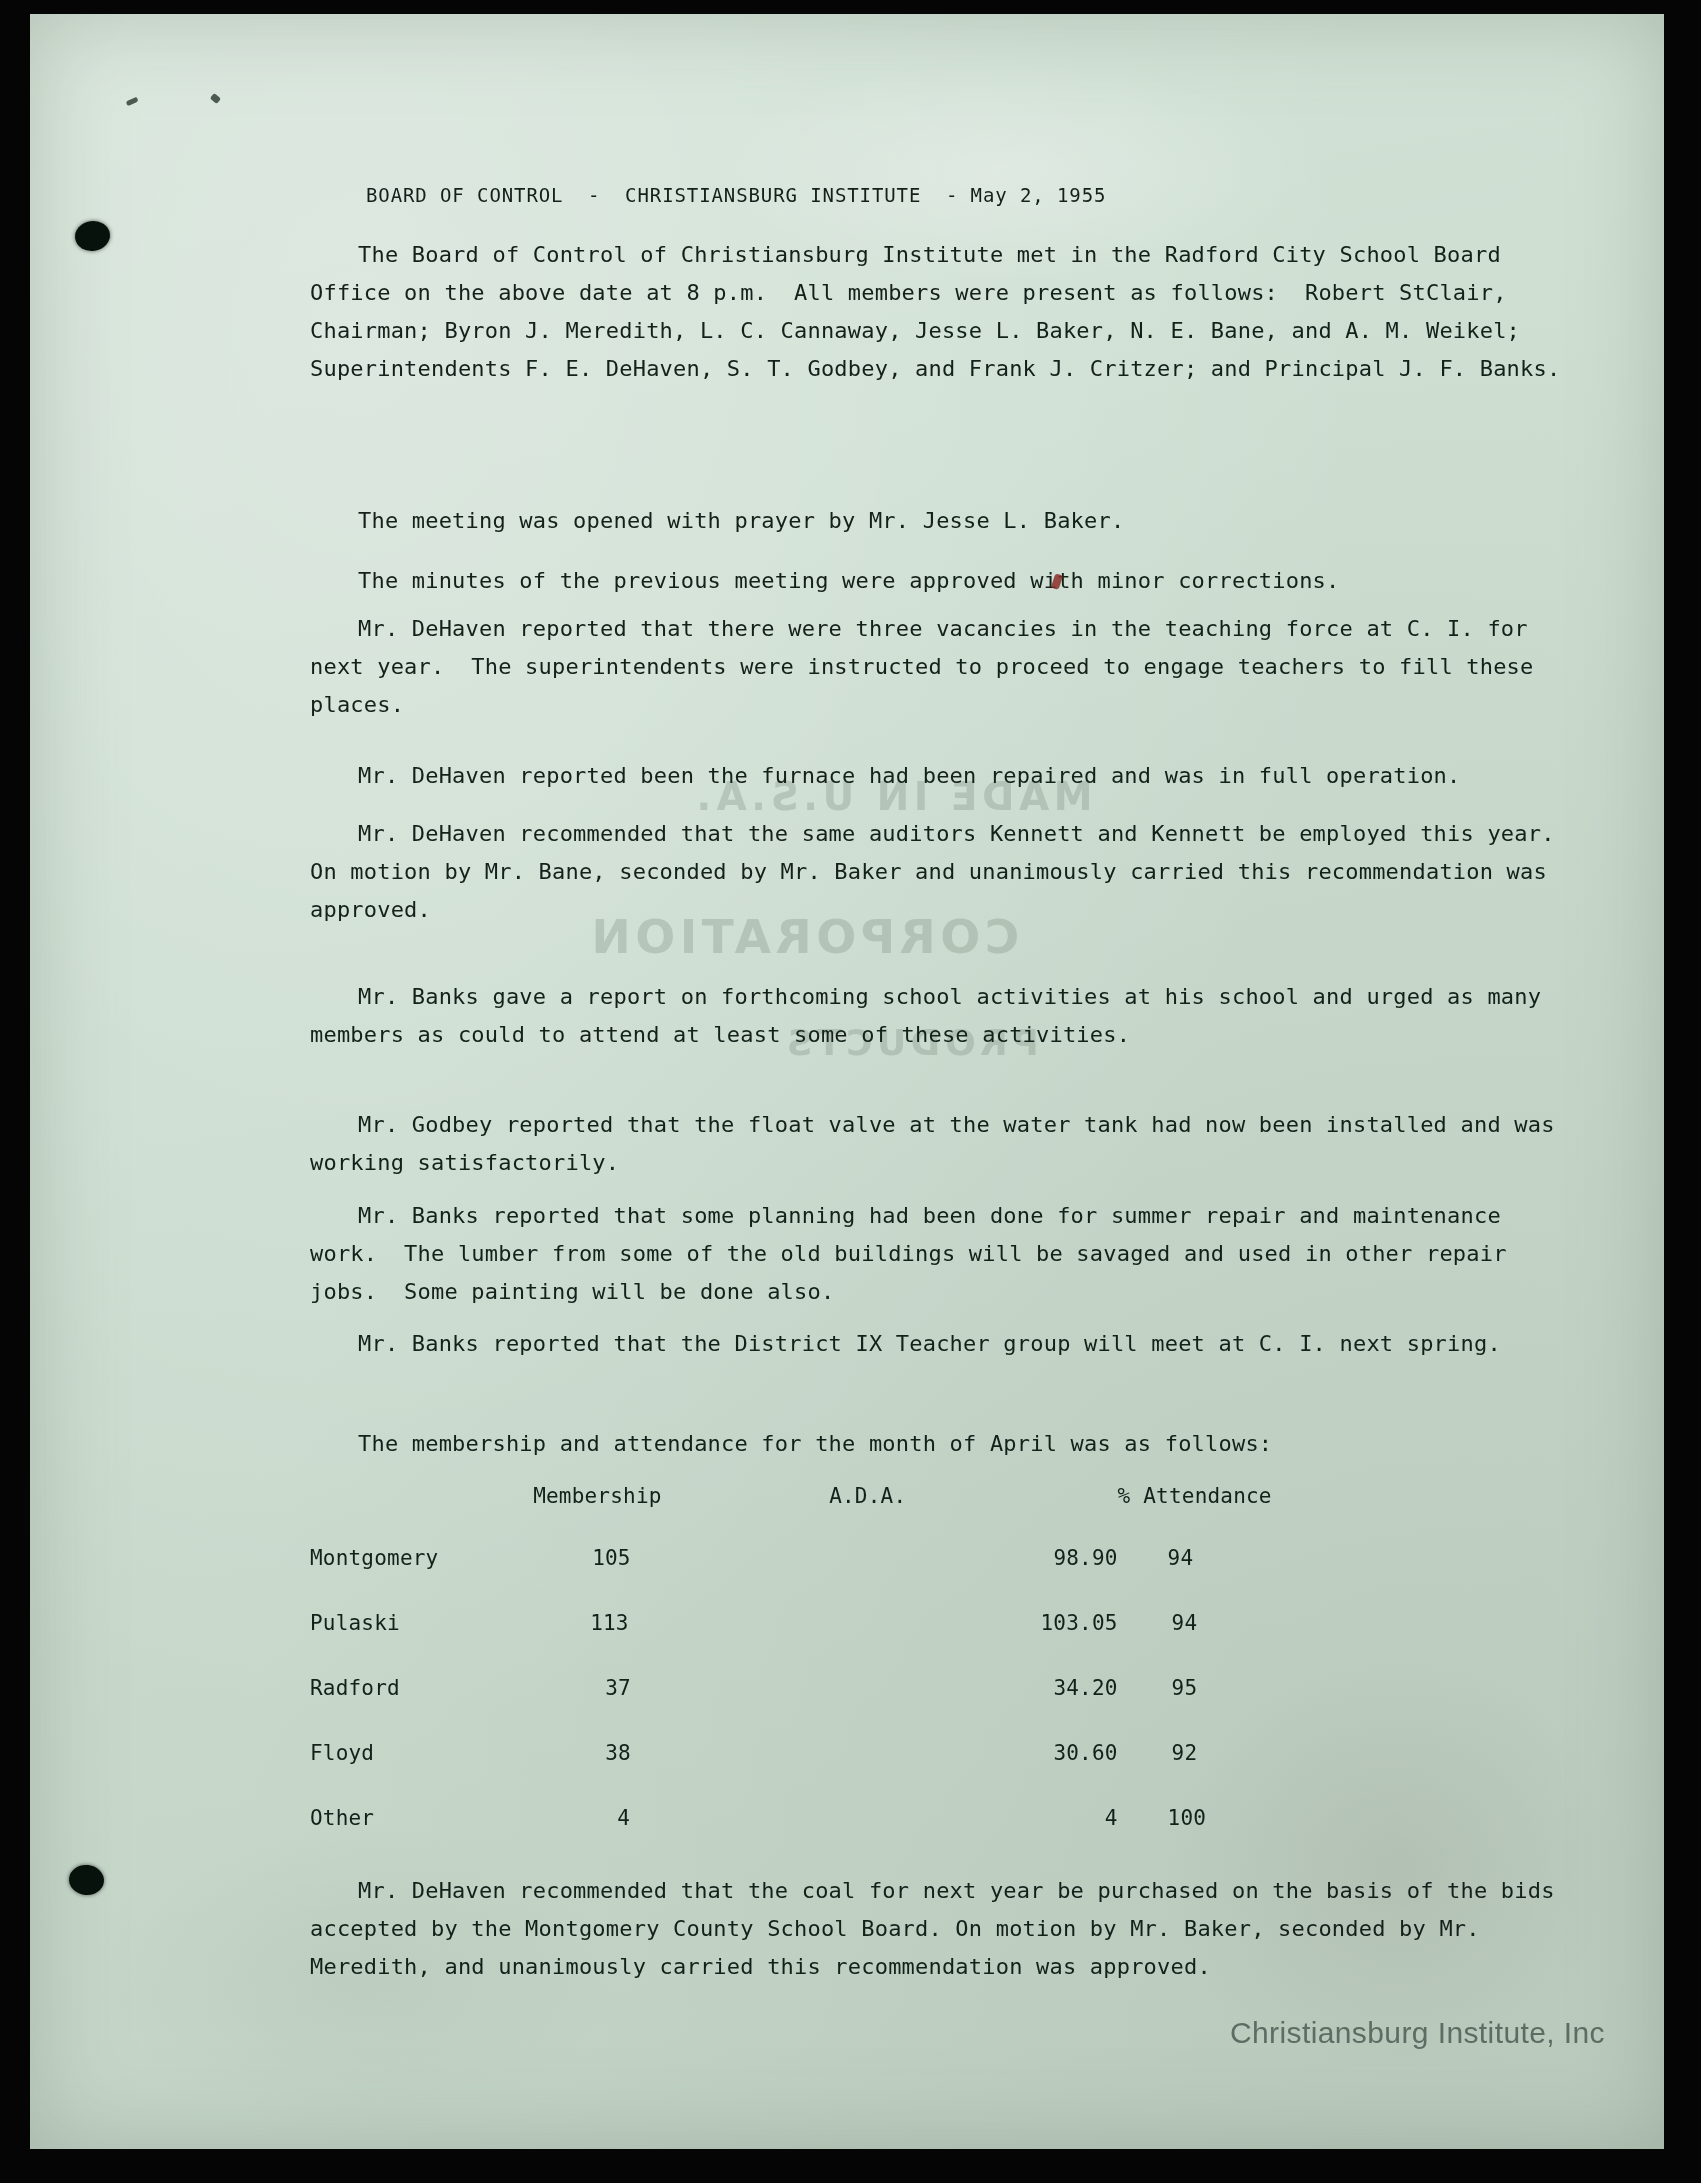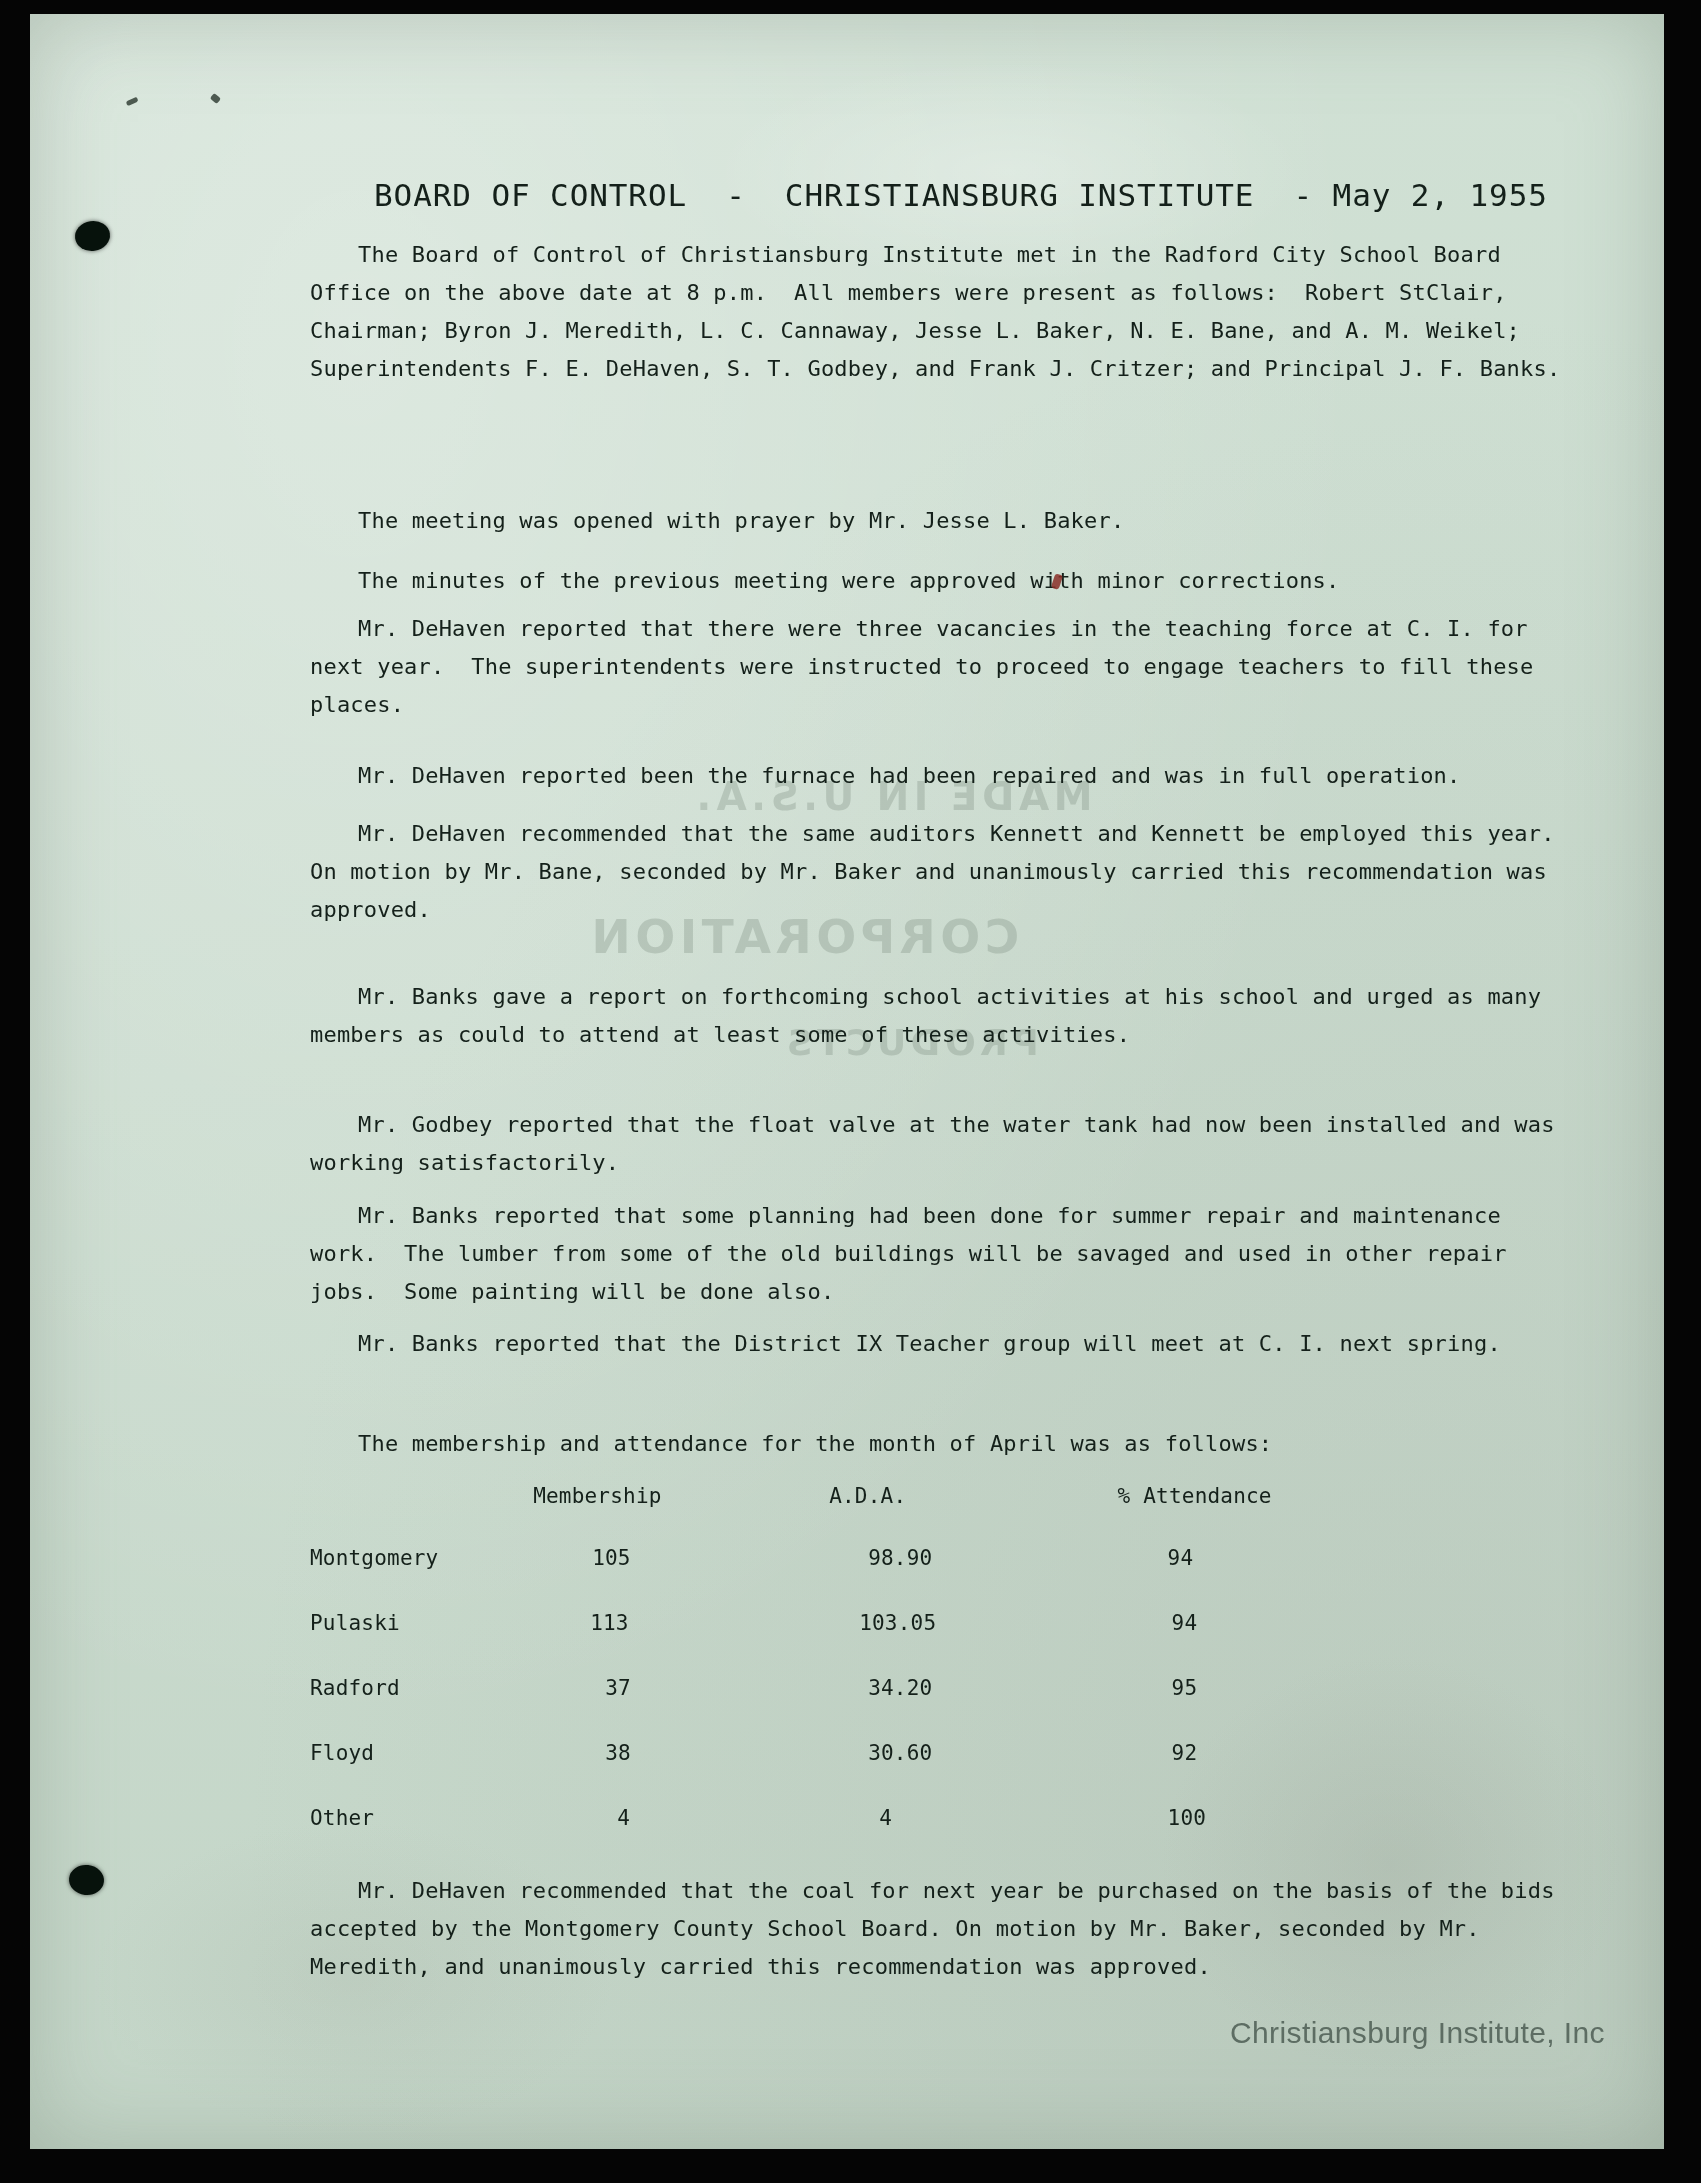--- a/index.html
+++ b/index.html
@@ -91,24 +91,24 @@
     height: 100%;
     color: #14201a;
     font-family: "DejaVu Sans Mono", monospace;
     font-size: 22px;
     line-height: 38px;
     letter-spacing: 0.2px;
   }
 
   .doc-title {
     position: absolute;
-    left: 344px;
+    left: 336px;
     top: 162px;
     white-space: pre;
-    font-size: 31px;
+    font-size: 19px;
     letter-spacing: 0.9px;
   }
 
   .para {
     position: absolute;
     left: 280px;
     white-space: pre-wrap;
     text-indent: 48px;
     width: 1264px;
   }
@@ -135,21 +135,21 @@
     font-weight: normal;
     text-align: left;
     padding: 0 0 10.5px 0;
   }
   .att-table td {
     padding: 13.5px 0 13.5px 0;
     vertical-align: top;
   }
   .col-place { width: 248px; }
   .col-mem   { width: 256px; text-align: left; padding-left: 45px; }
-  .col-ada   { width: 286px; text-align: left; padding-left: 22.6px; }
+  .col-ada   { width: 286px; text-align: right; padding-left: 22.6px; }
   .col-pct   { width: 241px; text-align: left; padding-left: 45px; }
 
   .th-mem { padding-left: 45px; }
   .th-ada { padding-left: 22.6px; }
   .th-pct { padding-left: 30px; }
 
   
   .r-mont .col-mem { padding-left: 59px; }
   .r-pula .col-mem { padding-left: 57px; }
   .r-radf .col-mem { padding-left: 72px; }

